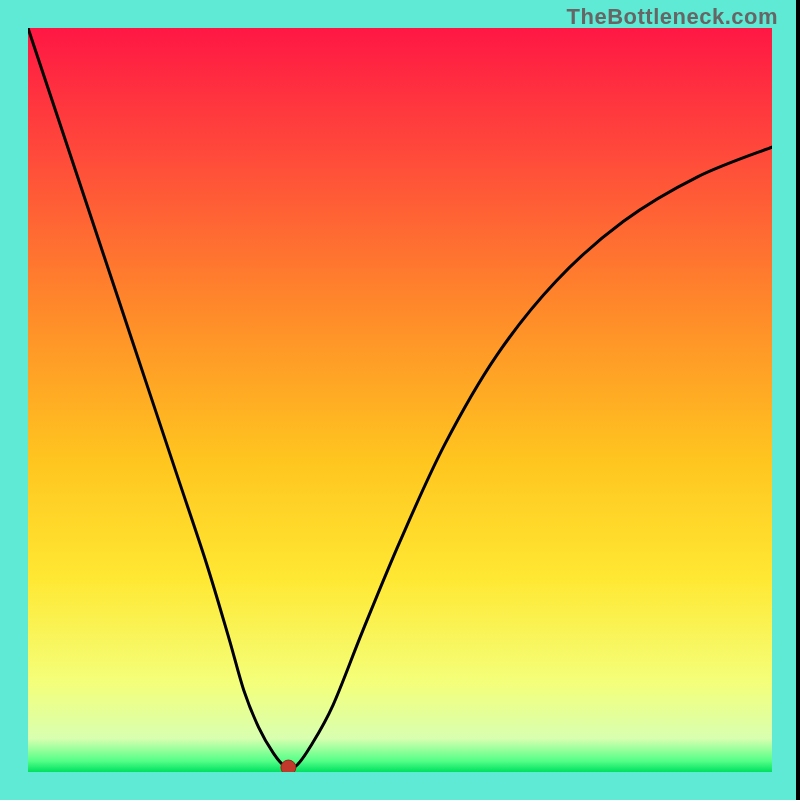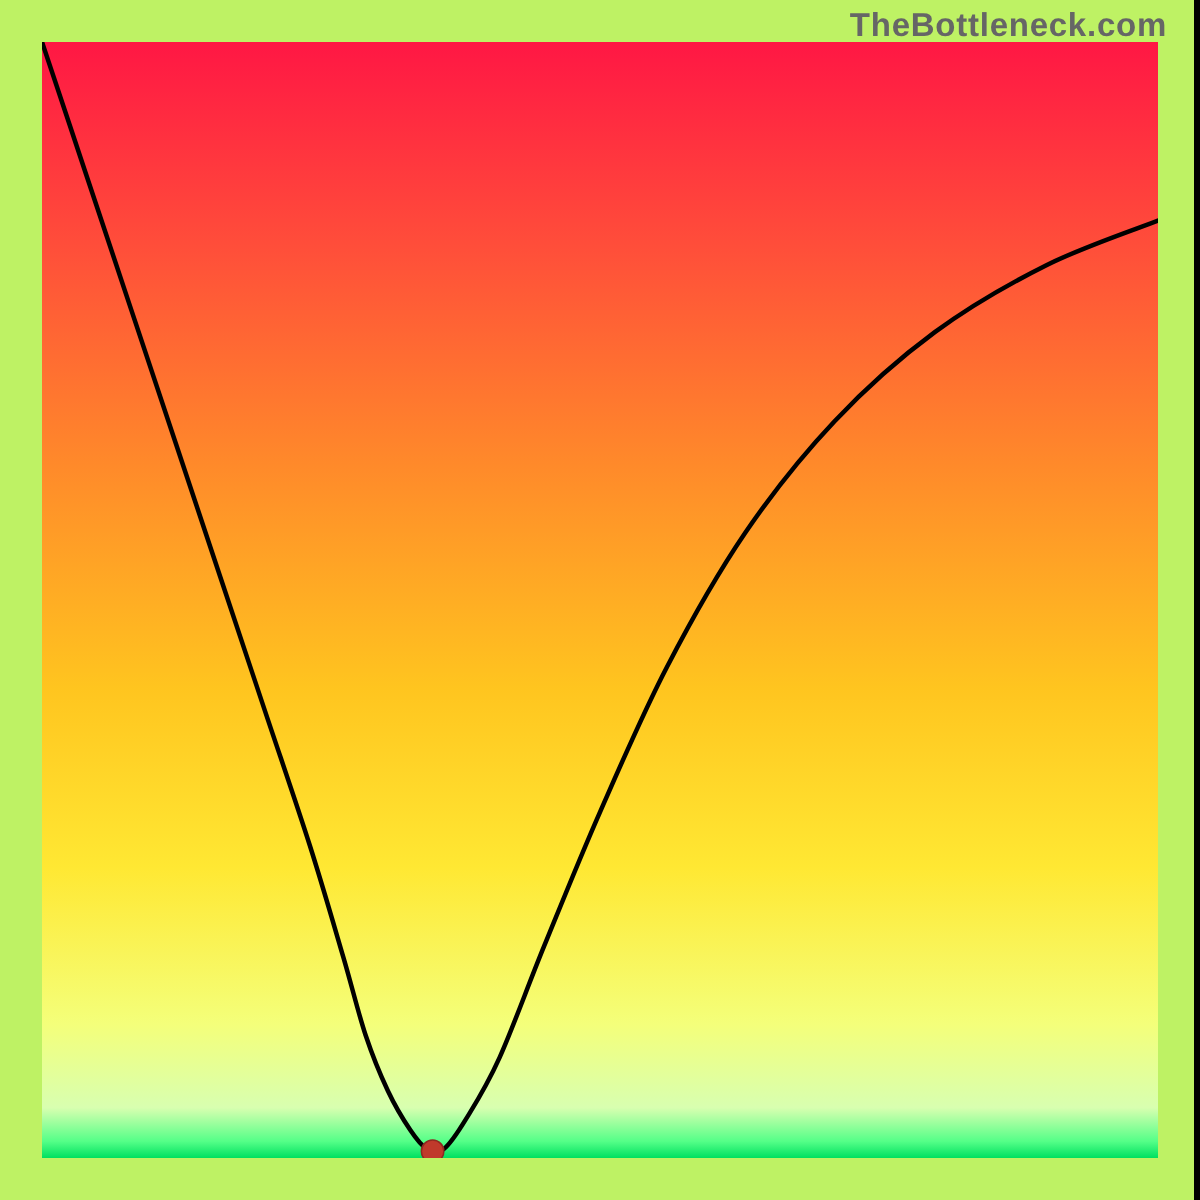--- a/index.html
+++ b/index.html
@@ -8,21 +8,21 @@
     width: 800px;
     height: 800px;
     background: #000;
     overflow: hidden;
     font-family: Arial, Helvetica, sans-serif;
   }
   .outer {
     position: relative;
     width: 796px;
     height: 800px;
-    background: #bef264;
+    background: #5eead4;
   }
   .watermark {
     position: absolute;
     top: 4px;
     right: 18px;
     color: #666;
     font-size: 22px;
     font-weight: bold;
     letter-spacing: 0.5px;
     z-index: 10;

